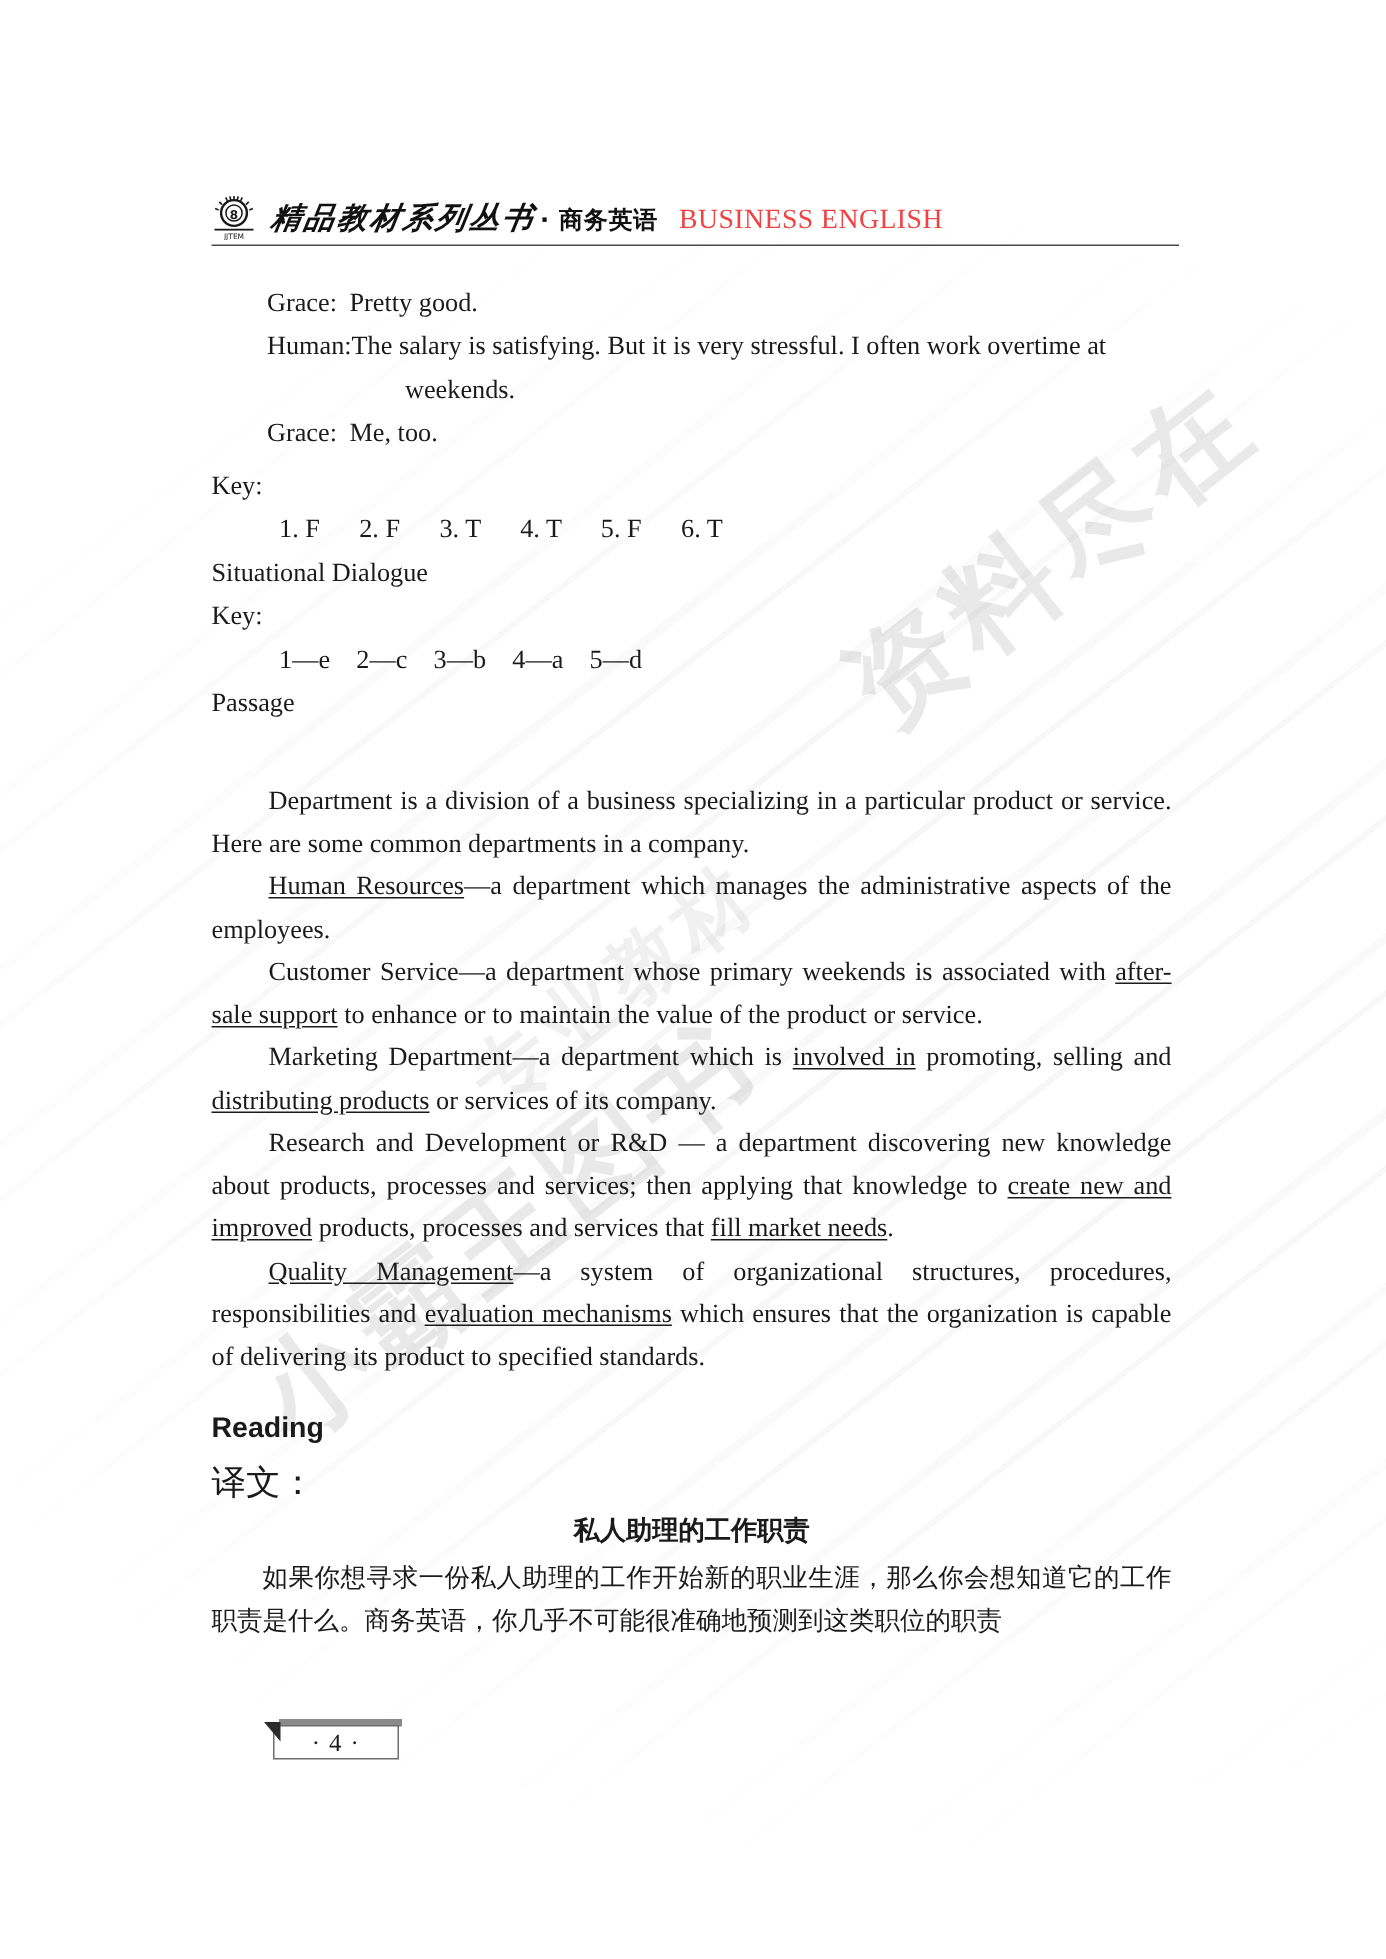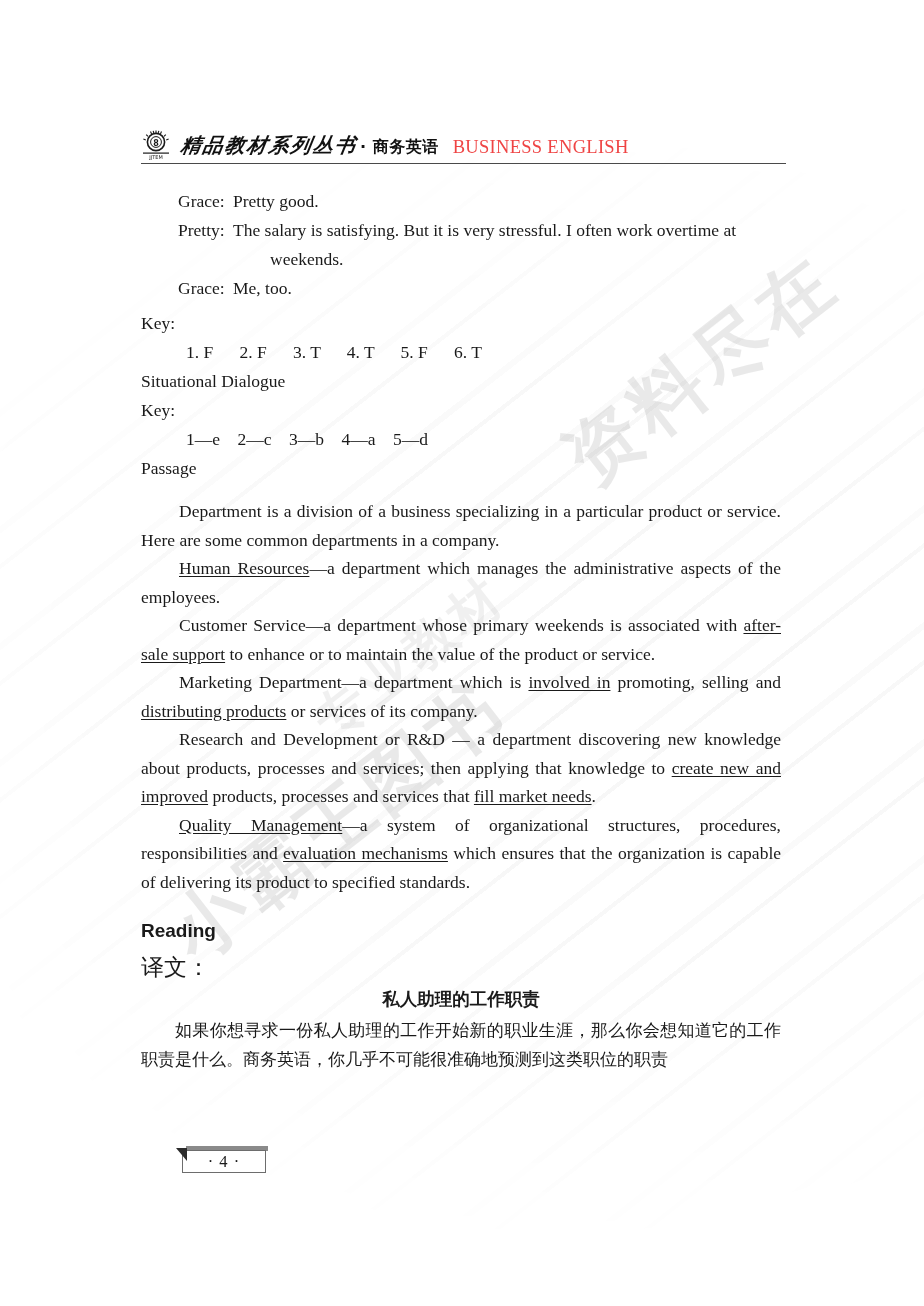--- a/index.html
+++ b/index.html
@@ -188,21 +188,21 @@
   }
 
   .para {
     font-size: 17.5px;
     line-height: 28.5px;
     text-align: justify;
     text-justify: inter-word;
     margin: 0;
     text-indent: 38px;
   }
-  .para.first { margin-top: 14px; }
+  .para.first { margin-top: 36px; }
   .para u { text-underline-offset: 2px; }
 
   .cn-label {
     font-family: "DejaVu Sans", sans-serif;
     font-size: 23px;
     line-height: 30px;
     margin: 6px 0 2px 0;
   }
   .cn-title {
     font-family: "DejaVu Sans", sans-serif;
@@ -309,21 +309,21 @@
     </div>
 
     <div class="body-block">
 
       <div class="dialogue">
         <div class="d-line">
           <span class="d-speaker">Grace:</span>
           <span class="d-text">Pretty good.</span>
         </div>
         <div class="d-line">
-          <span class="d-speaker">Pretty:</span>
+          <span class="d-speaker">Human:</span>
           <span class="d-text">The salary is satisfying. But it is very stressful. I often work overtime at</span>
         </div>
         <div class="d-cont">weekends.</div>
         <div class="d-line">
           <span class="d-speaker">Grace:</span>
           <span class="d-text">Me, too.</span>
         </div>
       </div>
 
       <p class="h-label">Key:</p>

